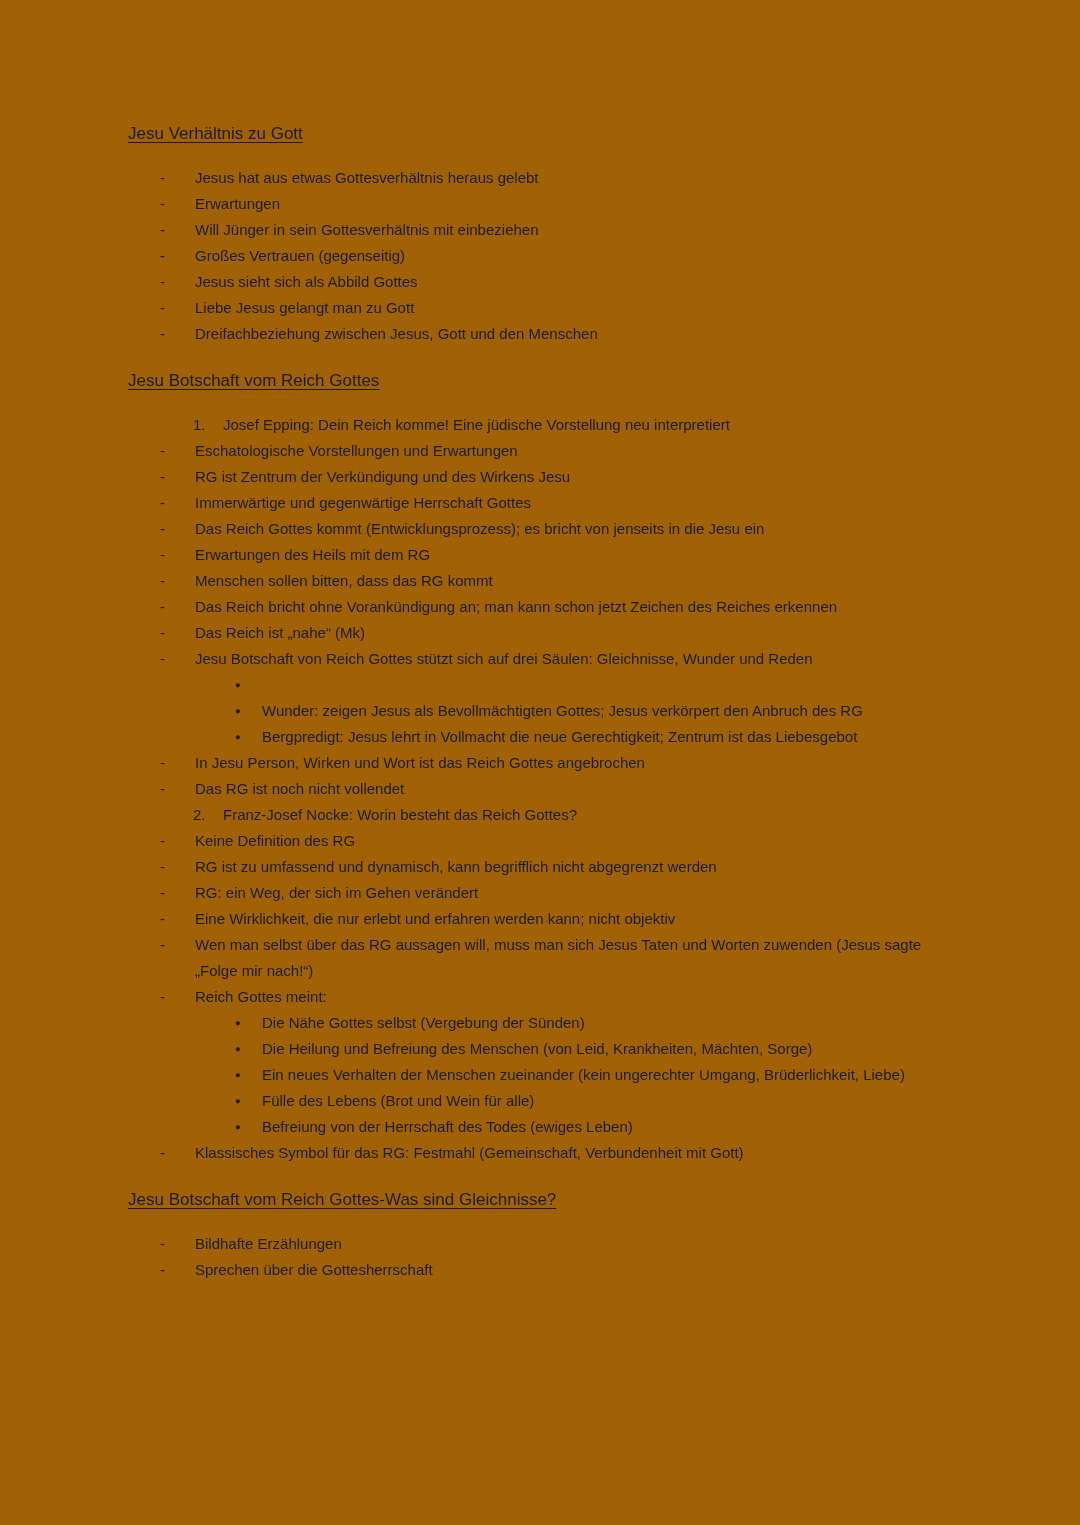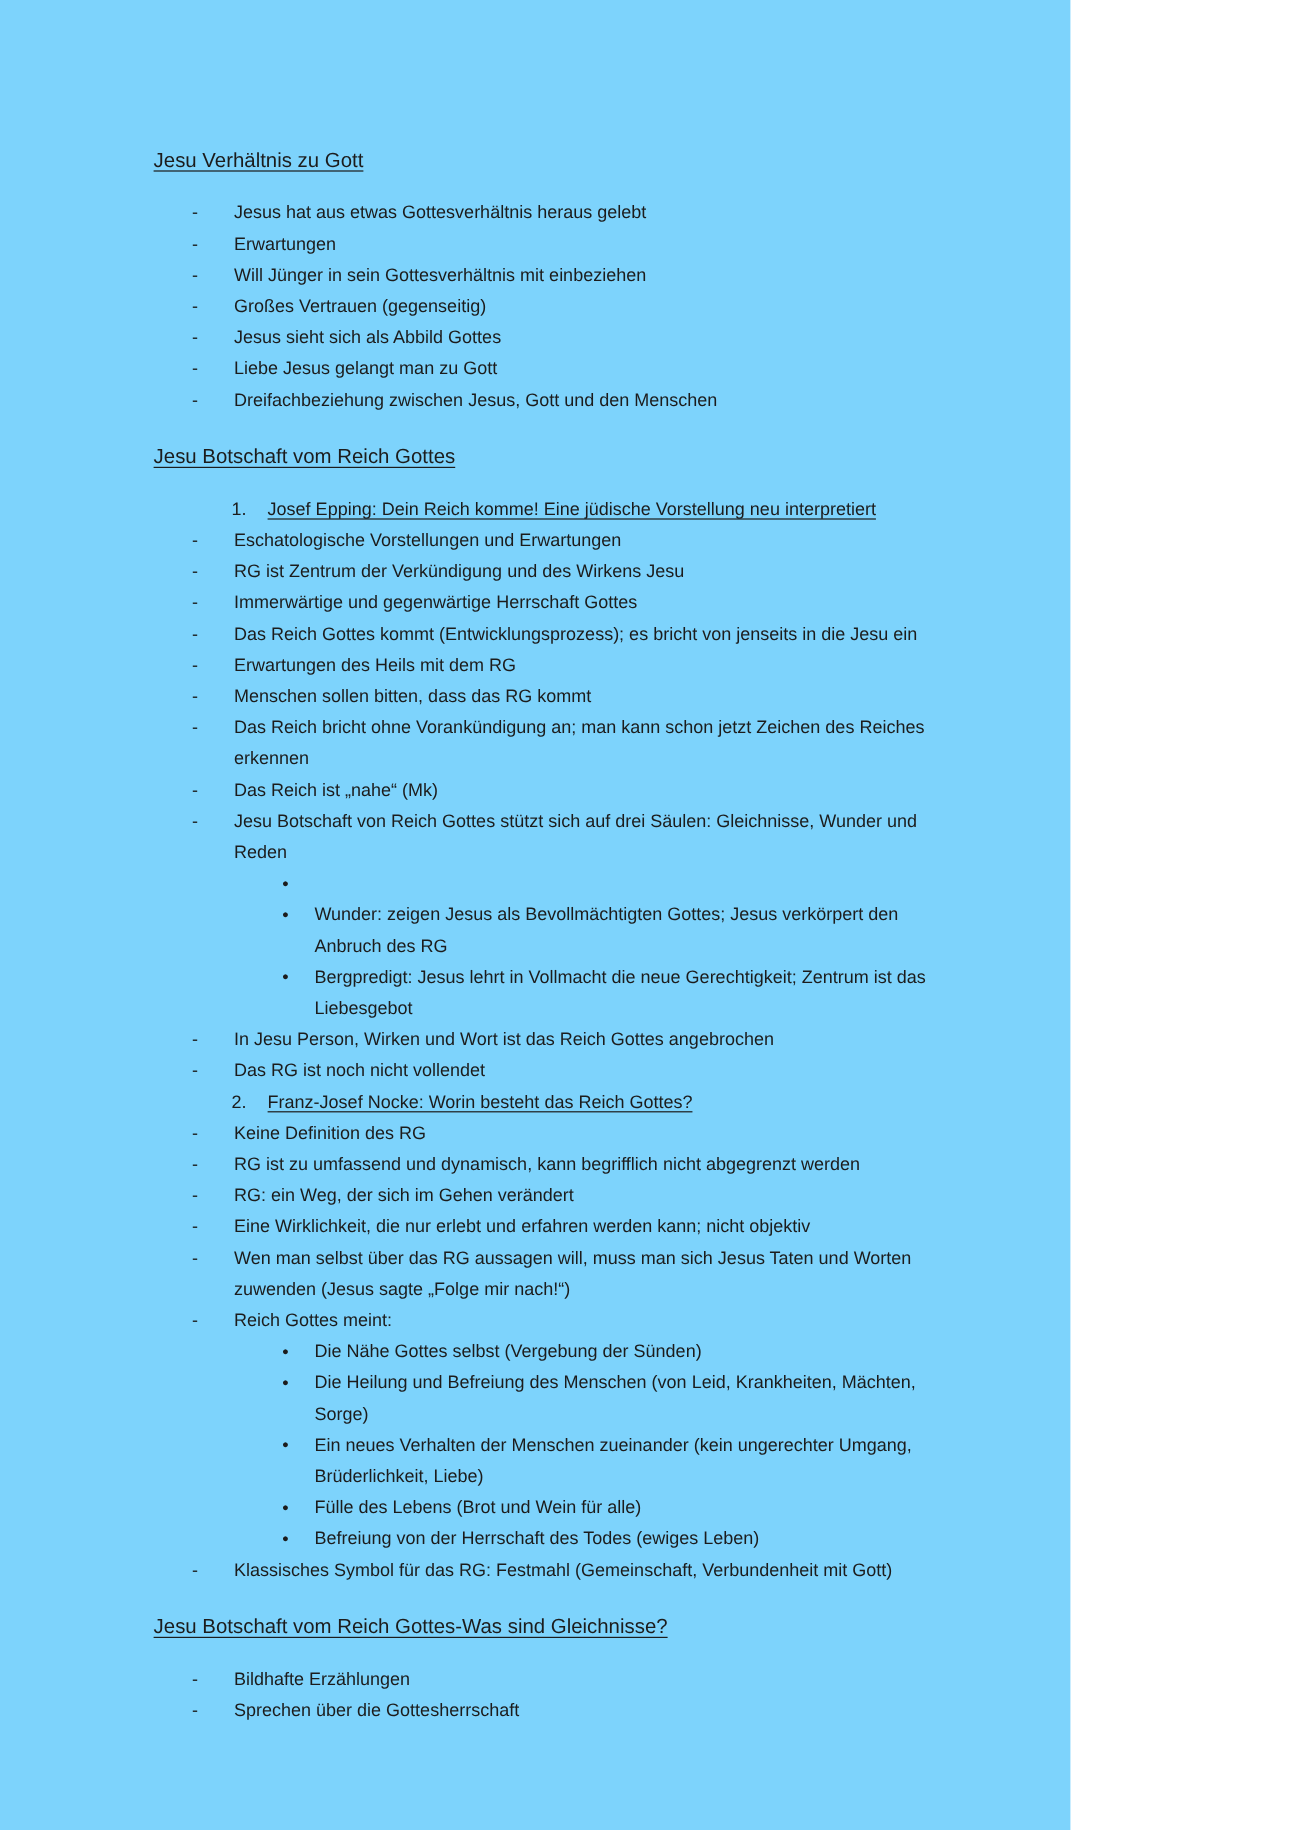--- a/index.html
+++ b/index.html
@@ -1,21 +1,21 @@
 <!DOCTYPE html>
 <html lang="de"><head>
 <meta charset="utf-8">
 <style>
   html, body { margin: 0; padding: 0; background: #ffffff; }
   .page {
-    width: 892px;
+    width: 1080px;
     min-height: 1525px;
     box-sizing: border-box;
     padding: 122px 115px 60px 128px;
-    background: #7dd3fc;
+    background: #a16207;
     color: #1c1c1c;
     font-family: "Liberation Sans", sans-serif;
     font-size: 15px;
   }
   .section-heading {
     font-size: 17px;
     font-weight: 400;
     line-height: 24px;
     margin: 22px 0 19px 0;
     text-decoration: underline;
@@ -26,21 +26,20 @@
   .item { display: flex; align-items: flex-start; line-height: 26px; }
   .item .marker { flex: none; line-height: 26px; }
   .item .text { flex: 1 1 auto; line-height: 26px; }
   .item.dash { padding-left: 32px; }
   .item.dash .marker { width: 35px; }
   .item.num { padding-left: 65px; }
   .item.num .marker { width: 30px; }
   .item.bullet { padding-left: 107px; }
   .item.bullet .marker { width: 27px; font-size: 9.5px; }
   .text.underline {
-    text-decoration: underline;
     text-underline-offset: 3px;
     text-decoration-thickness: 1.3px;
   }
 </style>
 </head>
 <body>
 
 <div class="page">
 
   <div class="section">

